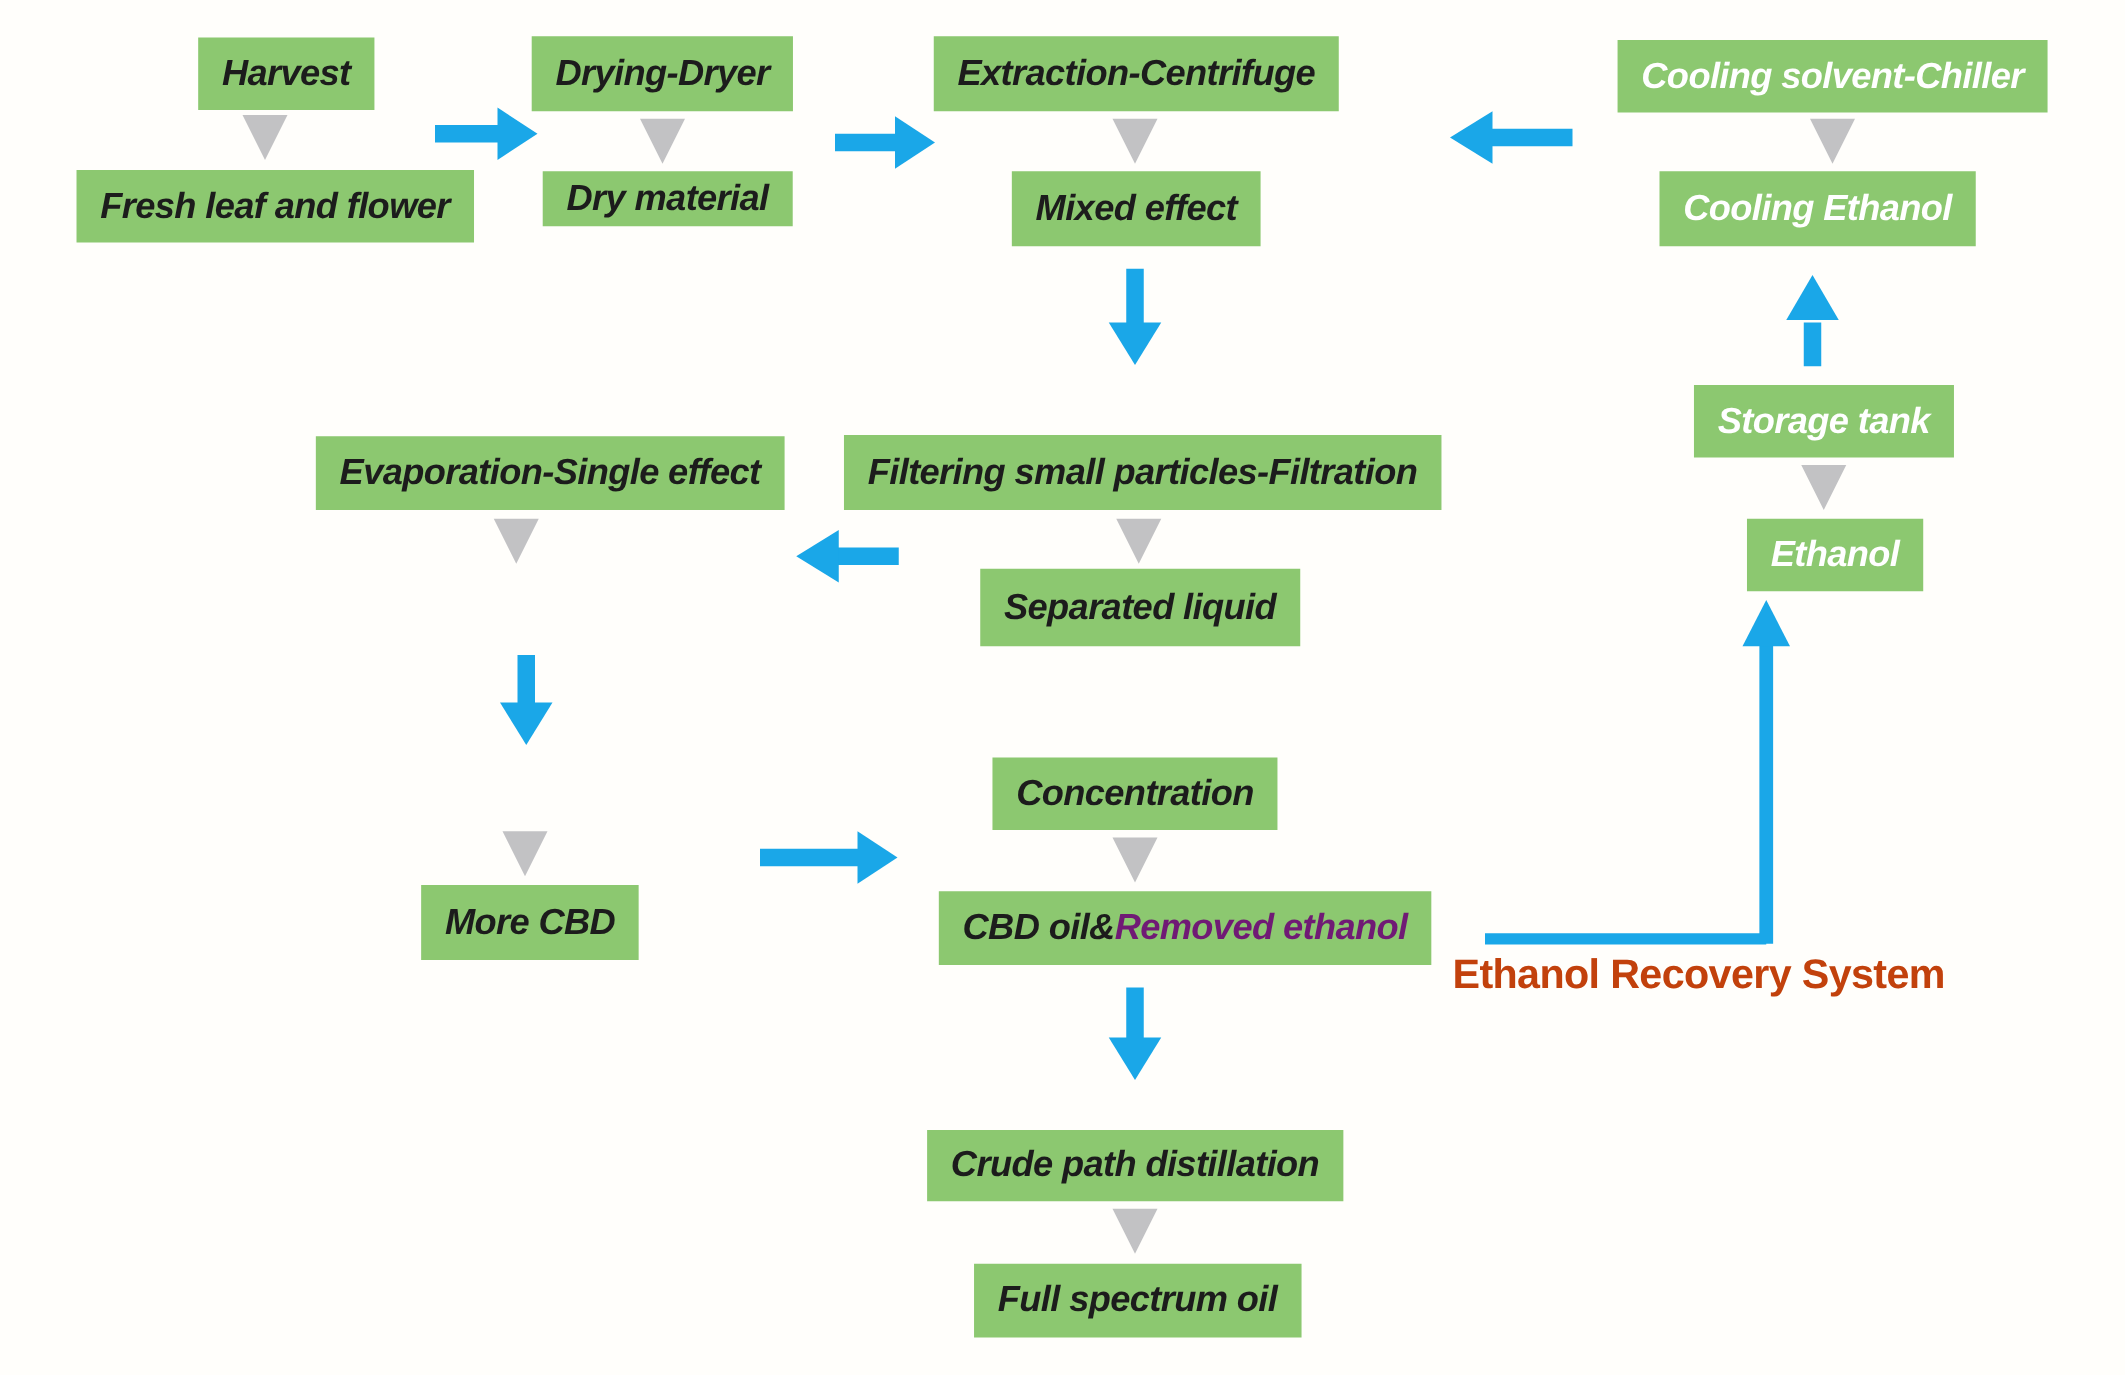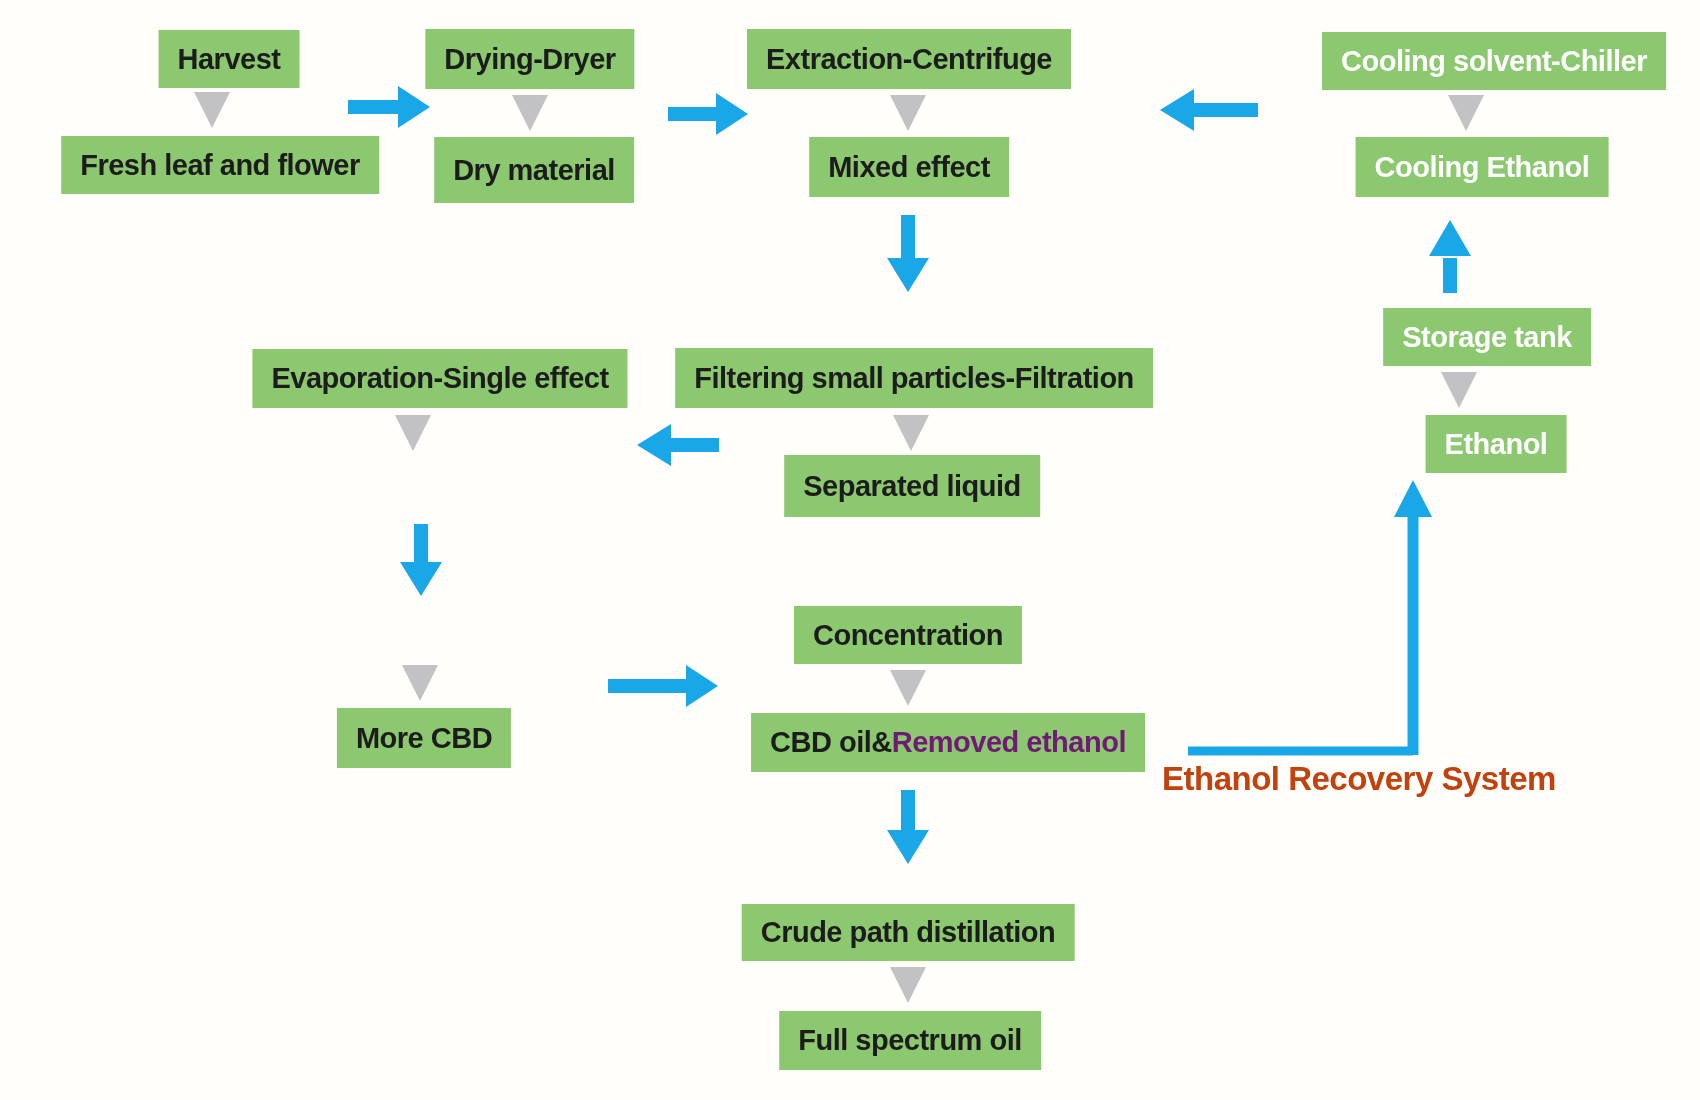--- a/index.html
+++ b/index.html
@@ -7,23 +7,23 @@
          font-family:"Liberation Sans",sans-serif;}
   .layer{position:absolute;left:0;top:0;width:1700px;height:1100px;}
   .node{
     position:absolute;
     transform:translateX(-50%);
     display:inline-flex;align-items:center;justify-content:center;
     background:#8cc870;
     color:#1c1c1c;
     font-weight:700;font-size:29px;line-height:1;
     letter-spacing:-0.5px;
-    padding:0 19px;white-space:nowrap;
+    padding:0 19px;white-space:nowrap;font-style:italic;
   }
-  .node.white{color:#ffffff;margin-left:28px;}
+  .node.white{color:#ffffff;}
   .node .part-black{color:#1c1c1c;}
   .node .part-white{color:#701a75;}
   .floating-label{
     position:absolute;
     color:#c2410c;font-weight:700;font-size:33px;line-height:1;
     letter-spacing:-0.5px;white-space:nowrap;
   }
   svg{display:block;}
 </style>
 </head>
@@ -83,21 +83,21 @@
     <g>
       <line x1="1188" y1="751" x2="1413" y2="751" stroke="#1aa7e8" stroke-width="9"></line>
       <line x1="1413" y1="755" x2="1413" y2="515" stroke="#1aa7e8" stroke-width="11"></line>
       <polygon fill="#1aa7e8" points="1394,517 1432,517 1413,480"></polygon>
     </g>
   </svg>
 
   <div class="node" style="left:229px;top:30px;height:58px">Harvest</div>
   <div class="node" style="left:220px;top:136px;height:58px">Fresh leaf and flower</div>
   <div class="node" style="left:530px;top:29px;height:60px">Drying-Dryer</div>
-  <div class="node" style="left:534px;top:137px;height:66px">Dry material</div>
+  <div class="node" style="left:534px;top:137px;height:44px">Dry material</div>
   <div class="node" style="left:909px;top:29px;height:60px">Extraction-Centrifuge</div>
   <div class="node" style="left:909px;top:137px;height:60px">Mixed effect</div>
   <div class="node white" style="left:1466px;top:32px;height:58px">Cooling solvent-Chiller</div>
   <div class="node white" style="left:1454px;top:137px;height:60px">Cooling Ethanol</div>
   <div class="node" style="left:440px;top:349px;height:59px">Evaporation-Single effect</div>
   <div class="node" style="left:914px;top:348px;height:60px">Filtering small particles-Filtration</div>
   <div class="node" style="left:912px;top:455px;height:62px">Separated liquid</div>
   <div class="node white" style="left:1459px;top:308px;height:58px">Storage tank</div>
   <div class="node white" style="left:1468px;top:415px;height:58px">Ethanol</div>
   <div class="node" style="left:424px;top:708px;height:60px">More CBD</div>

